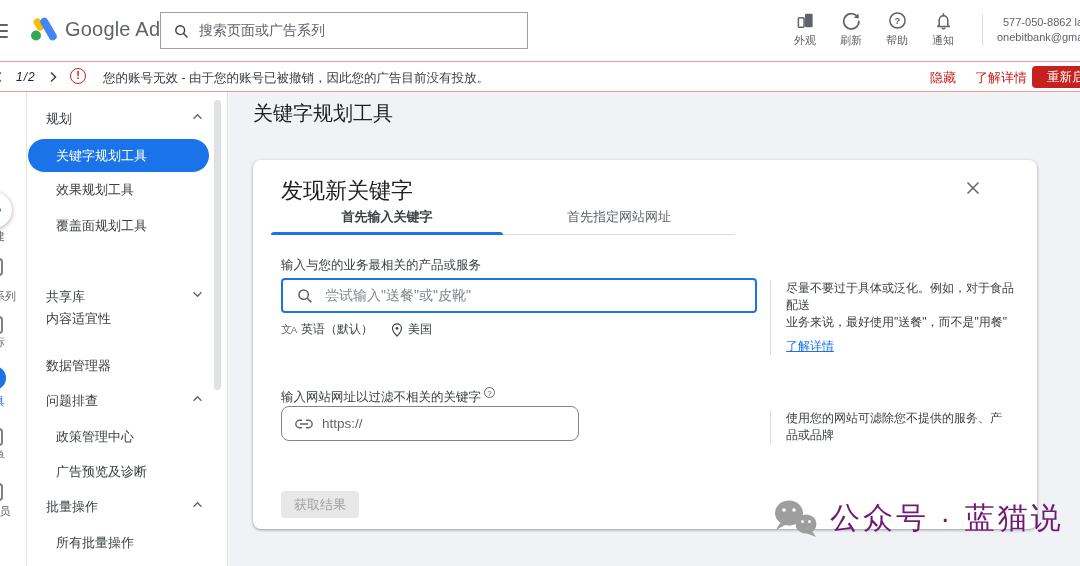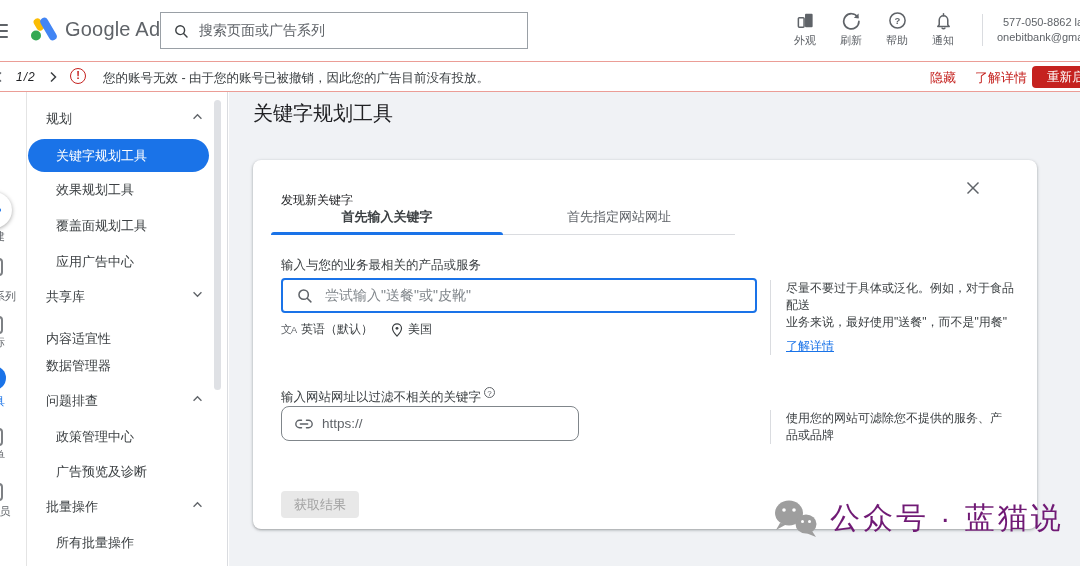--- a/index.html
+++ b/index.html
@@ -61,21 +61,21 @@
   .sb-caret{position:absolute;right:24px;top:9px;}
   .sb-pill{position:absolute;left:1px;top:47px;width:181px;height:33px;line-height:33px;background:var(--accent-blue);
     border-radius:17px;color:#fff;font-size:13px;padding-left:28px;cursor:pointer;white-space:nowrap;}
   #sb-scrollbar{position:absolute;left:187px;top:8px;width:7px;height:290px;background:#dfe1e5;border-radius:4px;}
 
   
   #main{position:absolute;left:229px;top:92px;width:851px;height:474px;background:var(--main-bg);}
   #page-title{position:absolute;left:24px;top:8px;font-size:20px;color:var(--text-primary);}
   #card{position:absolute;left:24px;top:68px;width:784px;height:369px;background:#fff;border-radius:8px;
     box-shadow:0 1px 2px rgba(60,64,67,.3),0 1px 3px 1px rgba(60,64,67,.15);}
-  #card-title{position:absolute;left:28px;top:32px;font-size:12px;color:var(--text-primary);text-align:right;}
+  #card-title{position:absolute;left:28px;top:16px;font-size:22px;color:var(--text-primary);text-align:right;}
   #card-close{position:absolute;left:708px;top:16px;width:24px;height:24px;cursor:pointer;display:flex;align-items:center;justify-content:center;}
   #tabs{position:absolute;left:18px;top:45px;width:464px;height:30px;border-bottom:1px solid var(--border-gray);}
   .tab{position:absolute;top:0;width:232px;height:30px;text-align:center;font-size:13px;line-height:24px;cursor:pointer;}
   #tab-0{left:0;color:#3c4043;font-weight:bold;}
   #tab-1{left:232px;color:#5f6368;}
   #tab-indicator{position:absolute;left:0;bottom:-1px;width:232px;height:3px;background:var(--accent-blue);border-radius:3px 3px 0 0;}
   .fld-label{position:absolute;left:28px;font-size:12.5px;color:#3c4043;}
   #kw-label{top:97px;}
   #kw-input{position:absolute;left:28px;top:118px;width:476px;height:35px;border:2px solid var(--accent-blue);border-radius:4px;
     display:flex;align-items:center;gap:12px;padding-left:13px;background:#fff;}
@@ -219,30 +219,29 @@
       <span>规划</span>
       <span class="sb-caret">
         <svg width="11" height="7" viewBox="0 0 12 8">
             <polyline points="1.5,6.5 6,2 10.5,6.5" fill="none" stroke="#5f6368" stroke-width="1.5"></polyline>
           </svg>
       </span>
     </div>
     <div class="sb-pill">关键字规划工具</div>
     <div class="sb-row sub" style="top:83px">效果规划工具</div>
     <div class="sb-row sub" style="top:119px">覆盖面规划工具</div>
-    <div class="sb-row sub" style="top:155px">应用广告中心</div>
     <div class="sb-row hd" style="top:190px">
       <span>共享库</span>
       <span class="sb-caret">
         <svg width="11" height="7" viewBox="0 0 12 8">
             <polyline points="1.5,1.5 6,6 10.5,1.5" fill="none" stroke="#5f6368" stroke-width="1.5"></polyline>
           </svg>
       </span>
     </div>
-    <div class="sb-row hd" style="top:232px">内容适宜性</div>
+    <div class="sb-row hd" style="top:212px">内容适宜性</div>
     <div class="sb-row hd" style="top:259px">数据管理器</div>
     <div class="sb-row hd" style="top:294px">
       <span>问题排查</span>
       <span class="sb-caret">
         <svg width="11" height="7" viewBox="0 0 12 8">
             <polyline points="1.5,6.5 6,2 10.5,6.5" fill="none" stroke="#5f6368" stroke-width="1.5"></polyline>
           </svg>
       </span>
     </div>
     <div class="sb-row sub" style="top:330px">政策管理中心</div>

